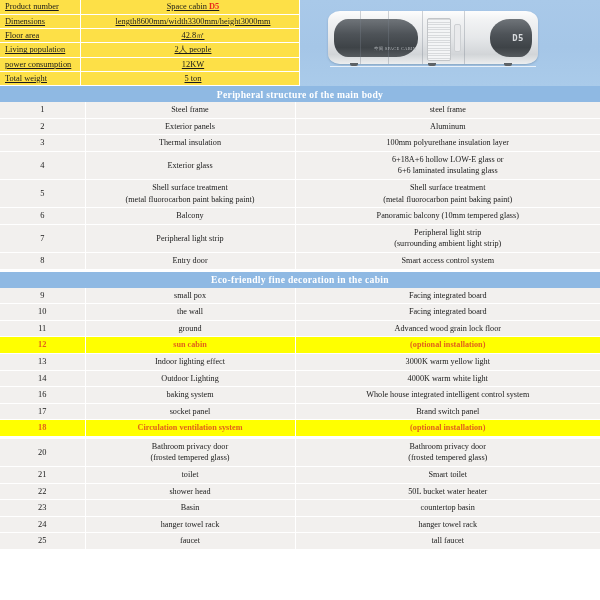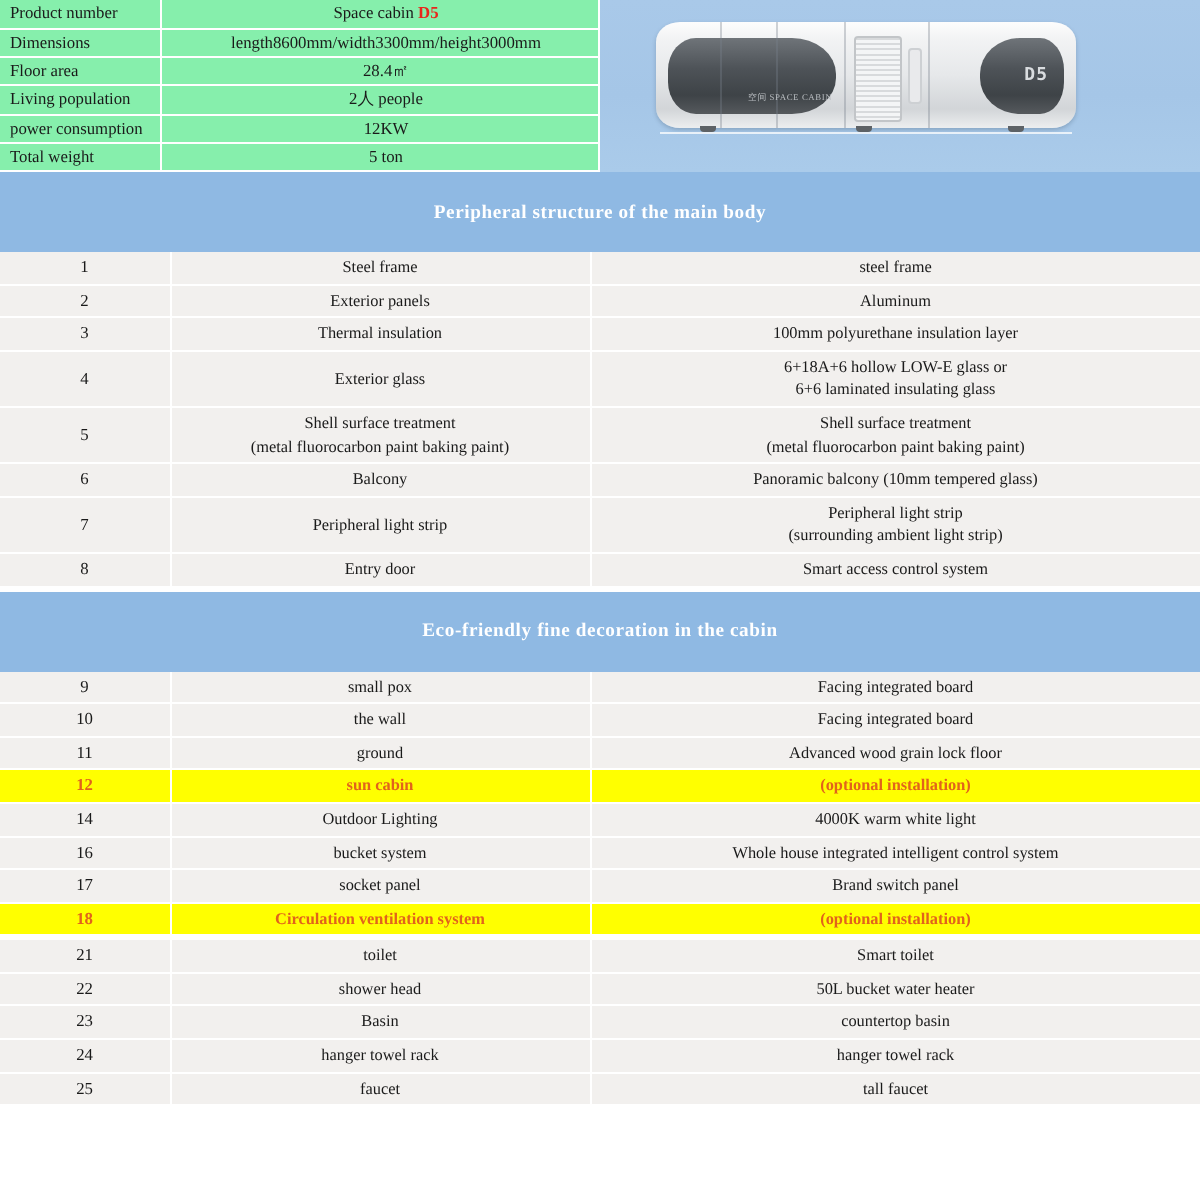--- a/index.html
+++ b/index.html
@@ -32,28 +32,29 @@
   }
   .spec-table {
     width: 292px;
     border-collapse: collapse;
     table-layout: fixed;
   }
   .spec-table tr {
     height: 14.3px;
   }
   .spec-table td {
-    background: #86efac;
+    background: #fde047;
     border-bottom: 1px solid #ffffff;
     border-right: 1px solid #ffffff;
     font-size: 8.4px;
     padding: 0 0 0 5px;
     line-height: 13.3px;
     white-space: nowrap;
     overflow: hidden;
+    text-decoration: underline;
   }
   .spec-table td.lbl { width: 75px; }
   .spec-table td.val { width: 212px; padding-left: 6px; text-align: center; }
   .accent-red {
     color: #e8271c;
     font-weight: bold;
   }
 
   .photo-cell {
     flex: 1;
@@ -158,21 +159,21 @@
   .main-table col.c-desc { width: 305px; }
 
   .section-head td {
     background: #8fb9e3;
     color: #ffffff;
     font-weight: bold;
     text-align: center;
     font-size: 9.6px;
     letter-spacing: 0.3px;
     height: 16px;
-    padding: 12px;
+    padding: 0;
     border: none;
   }
   .spacer-row td {
     height: 2px;
     padding: 0;
     background: #ffffff;
     border: none;
   }
 
   .main-table tbody tr.data-row td {
@@ -212,21 +213,21 @@
           <tr>
             <td class="lbl">Product number</td>
             <td class="val"><span>Space cabin </span><span class="accent-red">D5</span></td>
           </tr>
           <tr>
             <td class="lbl">Dimensions</td>
             <td class="val"><span>length8600mm/width3300mm/height3000mm</span></td>
           </tr>
           <tr>
             <td class="lbl">Floor area</td>
-            <td class="val"><span>28.4㎡</span></td>
+            <td class="val"><span>42.8㎡</span></td>
           </tr>
           <tr>
             <td class="lbl">Living population</td>
             <td class="val"><span>2人 people</span></td>
           </tr>
           <tr>
             <td class="lbl">power consumption</td>
             <td class="val"><span>12KW</span></td>
           </tr>
           <tr>
@@ -382,32 +383,41 @@
         <tr class="data-row highlight">
           <td class="num">12</td>
           <td>
             <span class="sub">sun cabin</span>
           </td>
           <td>
             <span class="sub">(optional installation)</span>
           </td>
         </tr>
         <tr class="data-row">
+          <td class="num">13</td>
+          <td>
+            <span class="sub">Indoor lighting effect</span>
+          </td>
+          <td>
+            <span class="sub">3000K warm yellow light</span>
+          </td>
+        </tr>
+        <tr class="data-row">
           <td class="num">14</td>
           <td>
             <span class="sub">Outdoor Lighting</span>
           </td>
           <td>
             <span class="sub">4000K warm white light</span>
           </td>
         </tr>
         <tr class="data-row">
           <td class="num">16</td>
           <td>
-            <span class="sub">bucket system</span>
+            <span class="sub">baking system</span>
           </td>
           <td>
             <span class="sub">Whole house integrated intelligent control system</span>
           </td>
         </tr>
         <tr class="data-row">
           <td class="num">17</td>
           <td>
             <span class="sub">socket panel</span>
           </td>
@@ -421,20 +431,31 @@
             <span class="sub">Circulation ventilation system</span>
           </td>
           <td>
             <span class="sub">(optional installation)</span>
           </td>
         </tr>
         <tr class="spacer-row">
           <td colspan="3"></td>
         </tr>
         <tr class="data-row">
+          <td class="num">20</td>
+          <td>
+            <span class="sub">Bathroom privacy door</span>
+            <span class="sub">(frosted tempered glass)</span>
+          </td>
+          <td>
+            <span class="sub">Bathroom privacy door</span>
+            <span class="sub">(frosted tempered glass)</span>
+          </td>
+        </tr>
+        <tr class="data-row">
           <td class="num">21</td>
           <td>
             <span class="sub">toilet</span>
           </td>
           <td>
             <span class="sub">Smart toilet</span>
           </td>
         </tr>
         <tr class="data-row">
           <td class="num">22</td>

